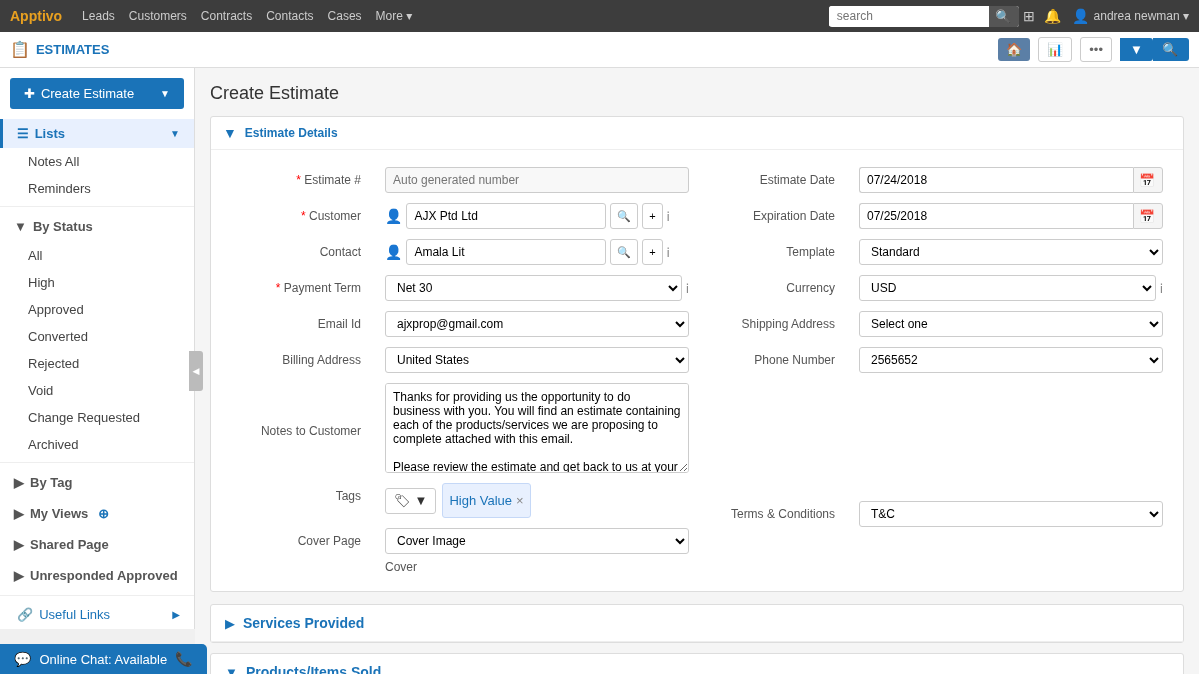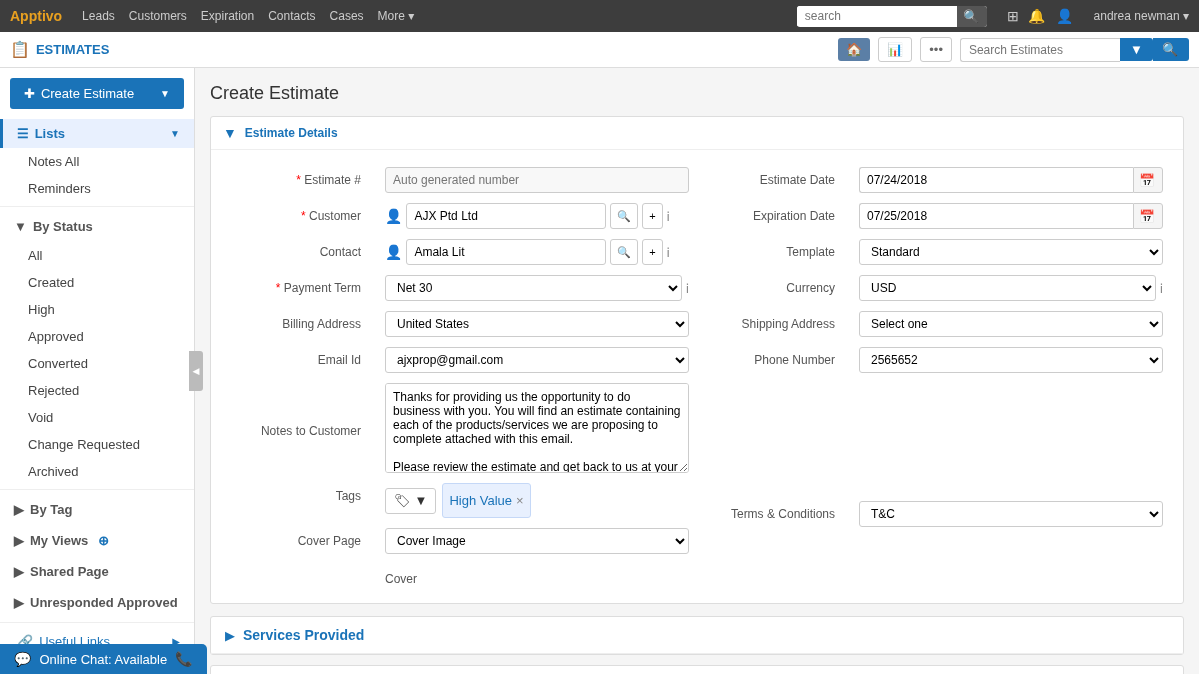--- a/index.html
+++ b/index.html
@@ -2,21 +2,21 @@
 <html><head>
   <meta charset="utf-8">
   <style>
     * { box-sizing: border-box; margin: 0; padding: 0; font-family: Arial, sans-serif; font-size: 13px; }
     body { background: #f0f0f0; color: #333; }
 
     
     .top-nav { background: #3d3d3d; display: flex; align-items: center; padding: 0 10px; height: 32px; }
     .top-nav .logo { color: #e8a020; font-weight: bold; font-size: 14px; margin-right: 20px; }
     .top-nav a { color: #ccc; text-decoration: none; margin-right: 14px; font-size: 12px; }
-    .top-nav .search-area { margin-left: auto; display: flex; align-items: center; gap: 20px; }
+    .top-nav .search-area { margin-left: auto; display: flex; align-items: center; gap: 4px; }
     .top-nav .search-box { display: flex; align-items: center; background: #fff; border-radius: 3px; overflow: hidden; }
     .top-nav .search-box input { border: none; outline: none; padding: 3px 8px; font-size: 12px; width: 160px; }
     .top-nav .search-box button { background: #555; border: none; color: #fff; padding: 3px 7px; cursor: pointer; }
     .top-nav .icons { display: flex; align-items: center; gap: 10px; }
     .top-nav .icon-btn { color: #ccc; cursor: pointer; font-size: 14px; }
     .top-nav .user { color: #ccc; font-size: 12px; cursor: pointer; }
 
     
     .sub-nav { background: #fff; border-bottom: 1px solid #ddd; display: flex; align-items: center; padding: 0 10px; height: 36px; }
     .sub-nav .module-title { display: flex; align-items: center; gap: 6px; color: #1a73b8; font-weight: bold; font-size: 15px; margin-right: 20px; }
@@ -74,21 +74,21 @@
     .cal-btn { background: #f5f5f5; border: 1px solid #ccc; border-radius: 0 3px 3px 0; padding: 3px 6px; cursor: pointer; height: 26px; display: flex; align-items: center; }
     .info-icon { color: #888; cursor: pointer; font-size: 13px; }
 
     
     .tags-area { display: flex; align-items: center; gap: 6px; flex-wrap: wrap; }
     .tag-dropdown { background: #fff; border: 1px solid #ccc; border-radius: 3px; padding: 3px 8px; cursor: pointer; display: flex; align-items: center; gap: 4px; height: 26px; font-size: 12px; }
     .tag-chip { background: #e8f0fe; border: 1px solid #c5d8f7; border-radius: 3px; padding: 9px 6px; display: flex; align-items: center; gap: 4px; font-size: 12px; color: #1a73b8; }
     .tag-chip .remove { cursor: pointer; color: #888; }
 
     
-    .cover-note { color: #555; font-size: 12px; margin-top: 16px; }
+    .cover-note { color: #555; font-size: 12px; margin-top: 4px; }
 
     
     .acc-section { background: #fff; border: 1px solid #ddd; border-radius: 3px; margin-bottom: 10px; }
     .acc-header { display: flex; align-items: center; padding: 10px 14px; cursor: pointer; border-bottom: 1px solid #eee; }
     .acc-header .acc-toggle { color: #1a73b8; margin-right: 8px; }
     .acc-header .acc-title { color: #1a73b8; font-weight: bold; font-size: 14px; }
 
     
     .products-section { background: #fff; border: 1px solid #ddd; border-radius: 3px; margin-bottom: 10px; }
     .products-header { display: flex; align-items: center; padding: 10px 14px; cursor: pointer; }
@@ -103,21 +103,21 @@
     .input-with-cal { display: flex; flex: 1; }
     .input-with-cal .form-input { border-radius: 3px 0 0 3px; border-right: none; }
   </style>
 </head>
 <body>
 
 <div class="top-nav">
   <span class="logo">Apptivo</span>
   <a>Leads</a>
   <a>Customers</a>
-  <a>Expiration</a>
+  <a>Contracts</a>
   <a>Contacts</a>
   <a>Cases</a>
   <a>More ▾</a>
   <div class="search-area">
     <div class="search-box">
       <input type="text" placeholder="search" style="">
       <button>🔍</button>
     </div>
     <div class="icons">
       <span class="icon-btn">⊞</span>
@@ -131,21 +131,20 @@
 <div class="sub-nav">
   <div class="module-title">
     <span class="module-icon">📋</span>
     <span>ESTIMATES</span>
   </div>
   <div class="sub-right">
     <button class="home-btn">🏠</button>
     <button class="chart-btn">📊</button>
     <button class="dots-btn">•••</button>
     <div class="search-estimates">
-      <input type="text" placeholder="Search Estimates" style="">
       <button class="srch-btn">▼</button>
       <button class="srch-btn">🔍</button>
     </div>
   </div>
 </div>
 
 <div class="main-layout">
 
   <div class="sidebar-wrapper" style="position:relative;">
     <div class="sidebar">
@@ -162,21 +161,20 @@
           <span style="margin-left:auto; font-size:10px;">▼</span>
         </div>
         <div class="sidebar-sub-item">Notes All</div>
         <div class="sidebar-sub-item">Reminders</div>
         <div class="sidebar-divider"></div>
         <div class="sidebar-header">
           <span>▼</span>
           <span>By Status</span>
         </div>
         <div class="sidebar-sub-item">All</div>
-        <div class="sidebar-sub-item">Created</div>
         <div class="sidebar-sub-item">High</div>
         <div class="sidebar-sub-item">Approved</div>
         <div class="sidebar-sub-item">Converted</div>
         <div class="sidebar-sub-item">Rejected</div>
         <div class="sidebar-sub-item">Void</div>
         <div class="sidebar-sub-item">Change Requested</div>
         <div class="sidebar-sub-item">Archived</div>
         <div class="sidebar-divider"></div>
         <div class="sidebar-header">
           <span>▶</span>
@@ -254,33 +252,33 @@
               <span class="form-label required">Payment Term</span>
               <div class="form-value">
                 <select class="form-select">
                   <option>Net 30</option>
                 </select>
                 <span class="info-icon">ℹ</span>
               </div>
             </div>
 
             <div class="form-row">
+              <span class="form-label">Email Id</span>
+              <div class="form-value">
+                <select class="form-select">
+                  <option>ajxprop@gmail.com</option>
+                </select>
+              </div>
+            </div>
+
+            <div class="form-row">
               <span class="form-label">Billing Address</span>
               <div class="form-value">
                 <select class="form-select">
                   <option>United States</option>
-                </select>
-              </div>
-            </div>
-
-            <div class="form-row">
-              <span class="form-label">Email Id</span>
-              <div class="form-value">
-                <select class="form-select">
-                  <option>ajxprop@gmail.com</option>
                 </select>
               </div>
             </div>
 
             <div class="form-row tall">
               <span class="form-label">Notes to Customer</span>
               <div class="form-value">
                 <textarea class="form-textarea" style="width: 100%; height: 90px;">Thanks for providing us the opportunity to do business with you. You will find an estimate containing each of the products/services we are proposing to complete attached with this email.
 
 Please review the estimate and get back to us at your earliest convenience. We look forward to doing business together.If you have any questions, feel free to contact us at andreanewman2792@gmail.com</textarea>

